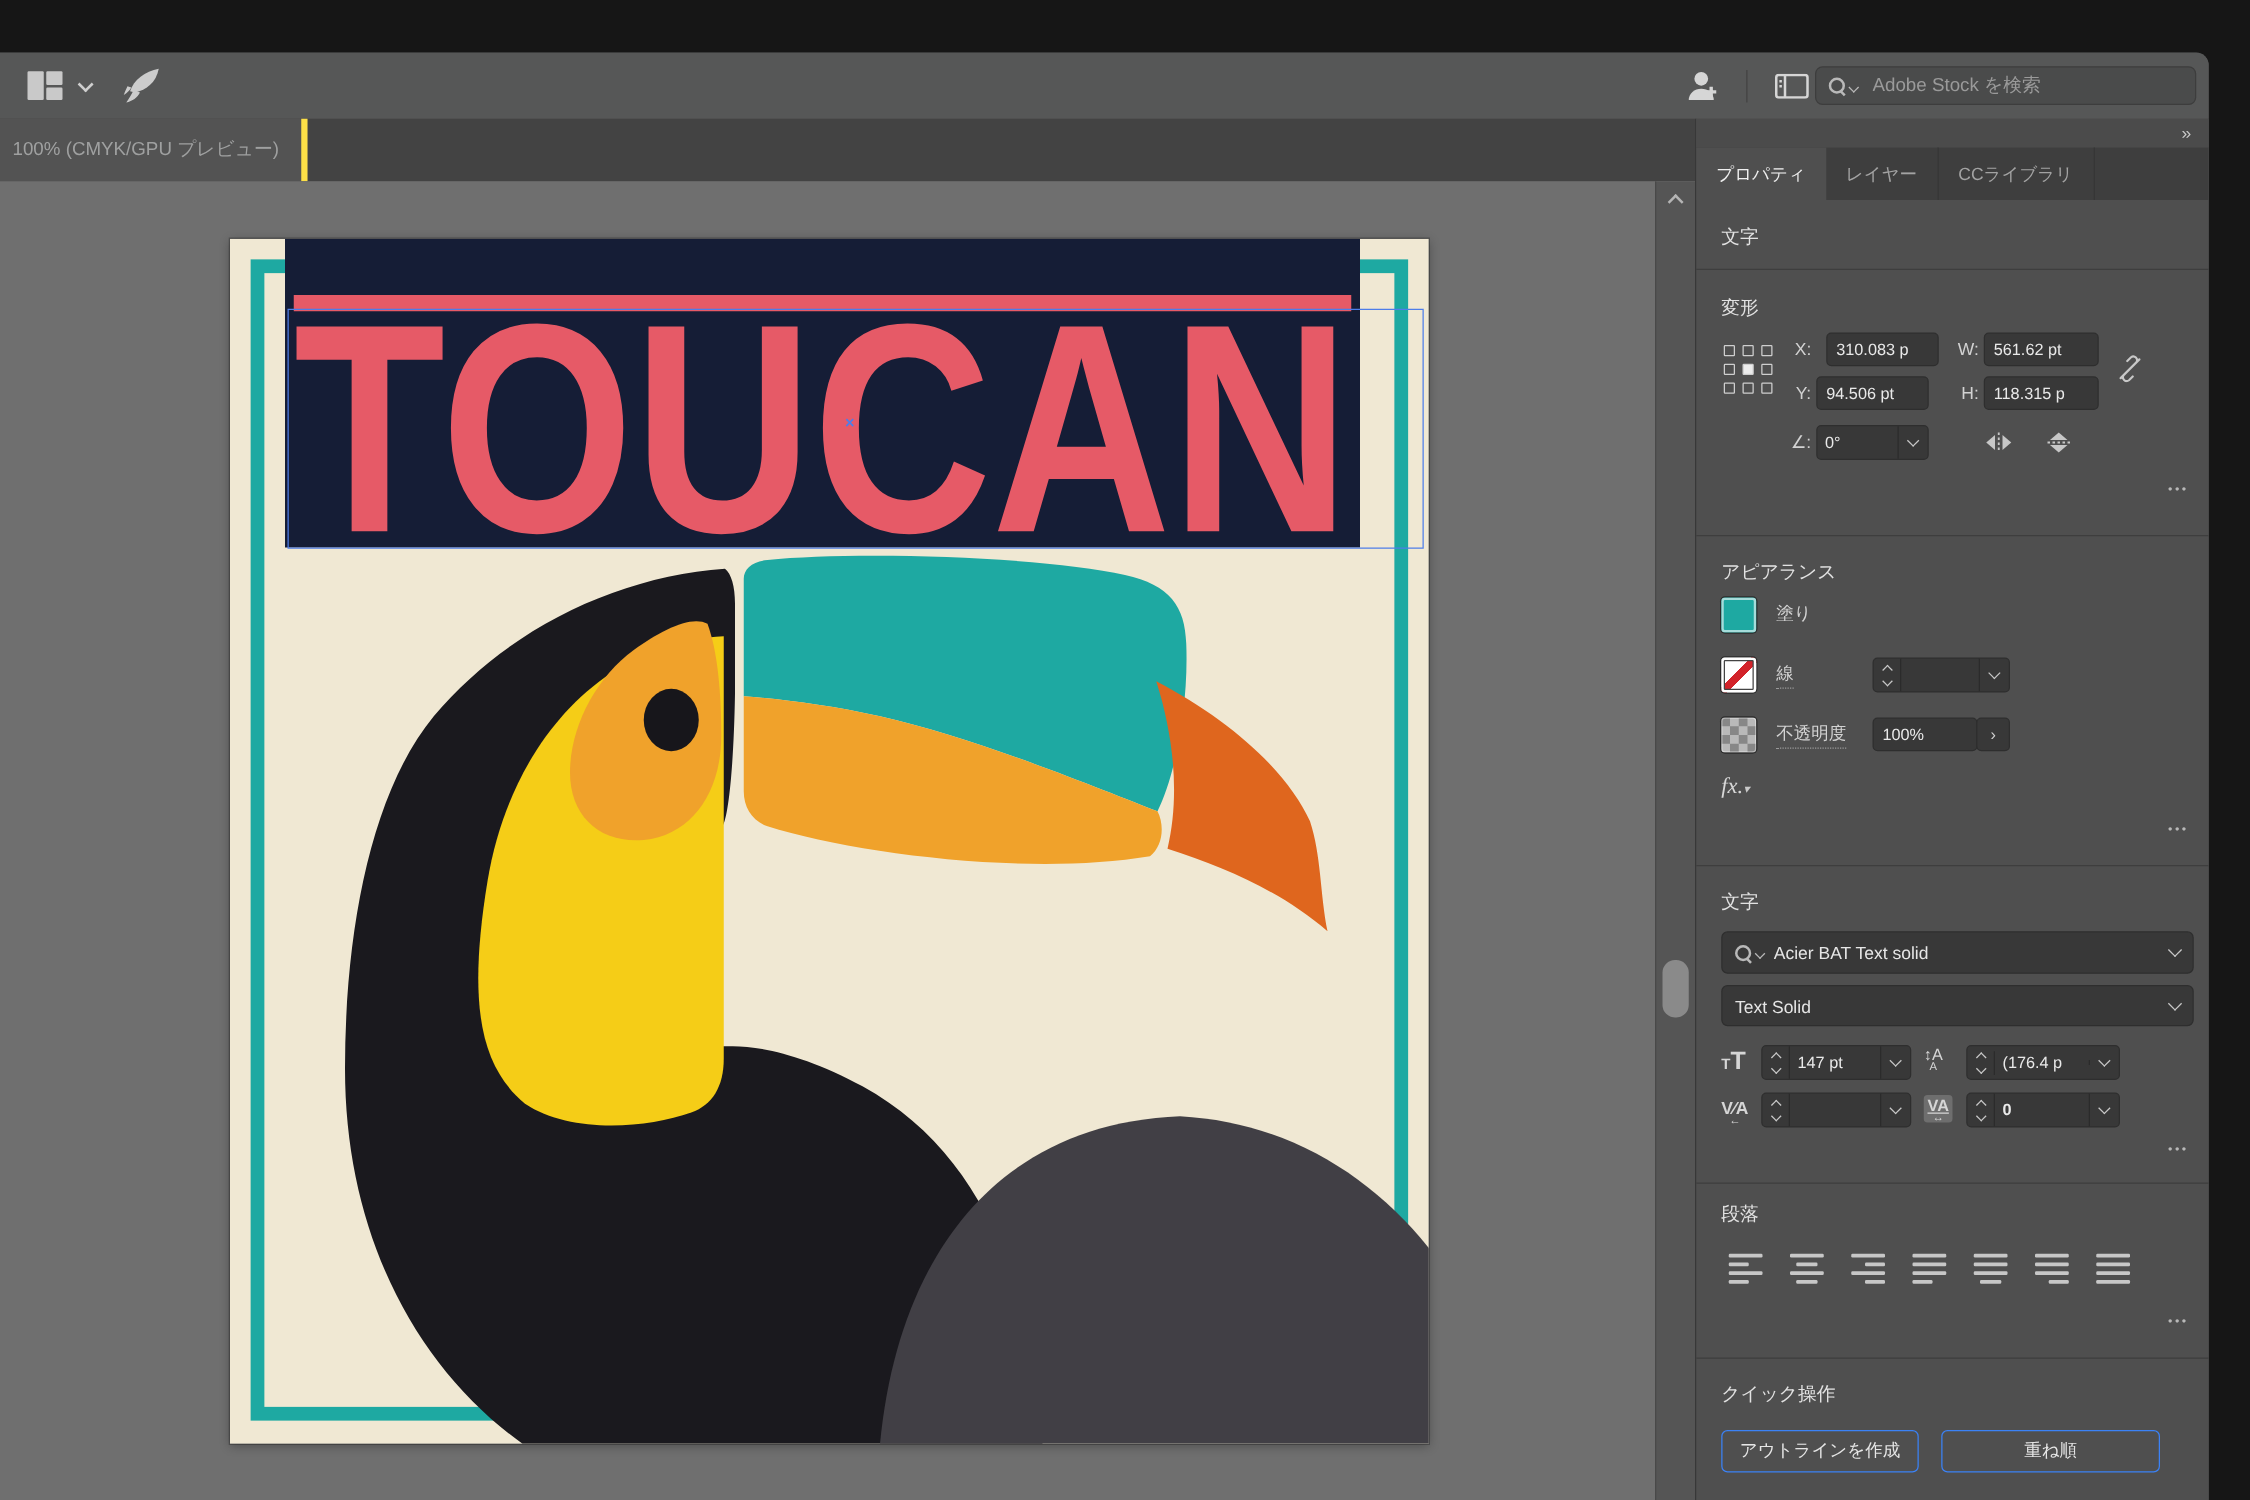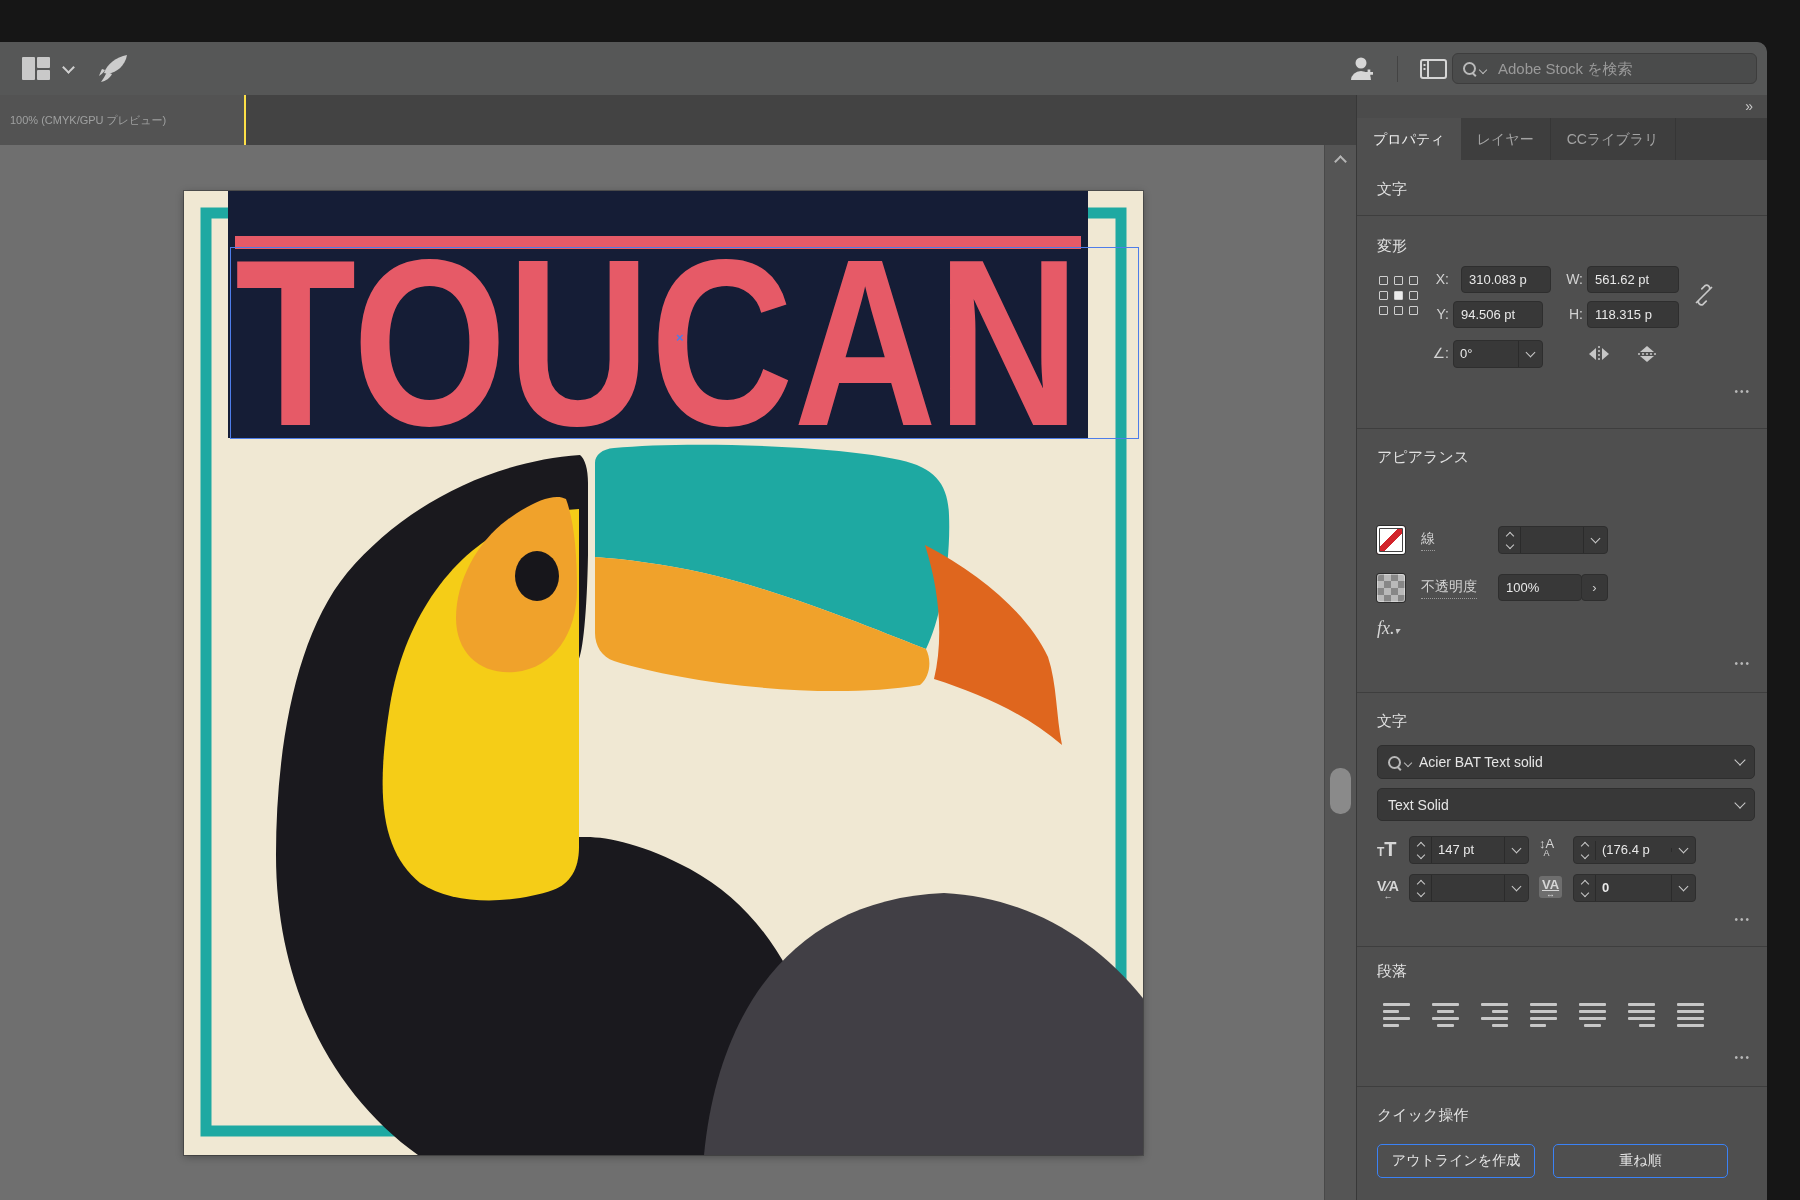--- a/index.html
+++ b/index.html
@@ -25,21 +25,21 @@
   .search{position:absolute;left:1452px;top:11px;width:305px;height:31px;background:#4a4b4b;border:1px solid #3d3d3d;border-radius:6px;display:flex;align-items:center;padding:0 10px;}
   .mag{position:relative;width:13px;height:13px;flex:0 0 auto;}
   .mag::before{content:"";position:absolute;left:0;top:0;width:9px;height:9px;border:2px solid #b9b9b9;border-radius:50%;}
   .mag::after{content:"";position:absolute;left:10px;top:10px;width:5px;height:2px;background:#b9b9b9;transform:rotate(45deg);transform-origin:0 0;}
   .mag-chev{width:6px;height:6px;border-right:1.5px solid #b9b9b9;border-bottom:1.5px solid #b9b9b9;transform:rotate(45deg);margin:2px 0 0 4px;}
   .search input{flex:1;margin-left:10px;background:transparent;border:none;outline:none;color:#dddddd;font-size:15px;font-family:inherit;}
   .search input::placeholder{color:#9a9a9a;}
 
   
   .tabbar{position:absolute;left:0;top:53px;width:1356px;height:50px;background:#434343;}
-  .doctab{position:absolute;left:0;top:0;width:246px;height:50px;background:#535353;border-right:2px solid #fde047;color:#9fa0a0;font-size:11px;line-height:50px;padding-left:10px;white-space:nowrap;overflow:hidden;}
+  .doctab{position:absolute;left:0;top:0;width:246px;height:50px;background:#535353;border-right:5px solid #fde047;color:#9fa0a0;font-size:15px;line-height:50px;padding-left:10px;white-space:nowrap;overflow:hidden;}
 
   
   .canvas{position:absolute;left:0;top:103px;width:1356px;height:1055px;background:#6f6f6f;overflow:hidden;}
   .artboard{position:absolute;left:184px;top:46px;width:959px;height:964px;box-shadow:0 0 0 1px rgba(0,0,0,.25),0 2px 8px rgba(0,0,0,.3);}
   .artboard svg{display:block;width:100%;height:100%;}
   .selrect{position:absolute;left:46px;top:56px;width:909px;height:192px;border:1px solid #4e7de9;}
   .anchor-x{position:absolute;left:492px;top:140px;color:#4e7de9;font-size:13px;font-weight:bold;line-height:13px;}
   .vscroll{position:absolute;right:0;top:0;width:32px;height:100%;background:#555555;border-left:1px solid #494949;}
   .scroll-up{position:absolute;left:11px;top:12px;width:9px;height:9px;border-left:2px solid #b5b5b5;border-top:2px solid #b5b5b5;transform:rotate(45deg);}
   .scroll-thumb{position:absolute;left:5px;top:623px;width:21px;height:46px;background:#8a8a8a;border-radius:10px;}
@@ -233,20 +233,24 @@
               <path d="M5 8 L19 8 L12 2 Z" fill="#c7c7c7"></path>
               <path d="M5 12 L19 12 L12 18 Z" fill="#c7c7c7"></path>
               <line x1="3" y1="10" x2="21" y2="10" stroke="#c7c7c7" stroke-width="1.5" stroke-dasharray="2 2"></line>
             </svg>
           </span>
         </div>
         <div class="dots" style="top:226px;">•••</div>
         <div class="hr" style="top:268px;"></div>
 
         <div class="sec ptitle" style="top:288px;">アピアランス</div>
+        <div class="sec" style="top:318px;height:32px;">
+          <span class="sw sw-fill"></span>
+          <span class="lbl row-lbl">塗り</span>
+        </div>
         <div class="sec" style="top:366px;height:32px;">
           <span class="sw sw-stroke"></span>
           <span class="lbl row-lbl dotted">線</span>
           <div class="widget" style="left:121px;top:0;width:110px;">
             <span class="w-step">
                 <i class="up"></i>
                 <i class="dn"></i>
               </span>
             <span class="w-val"></span>
             <span class="w-chev">

